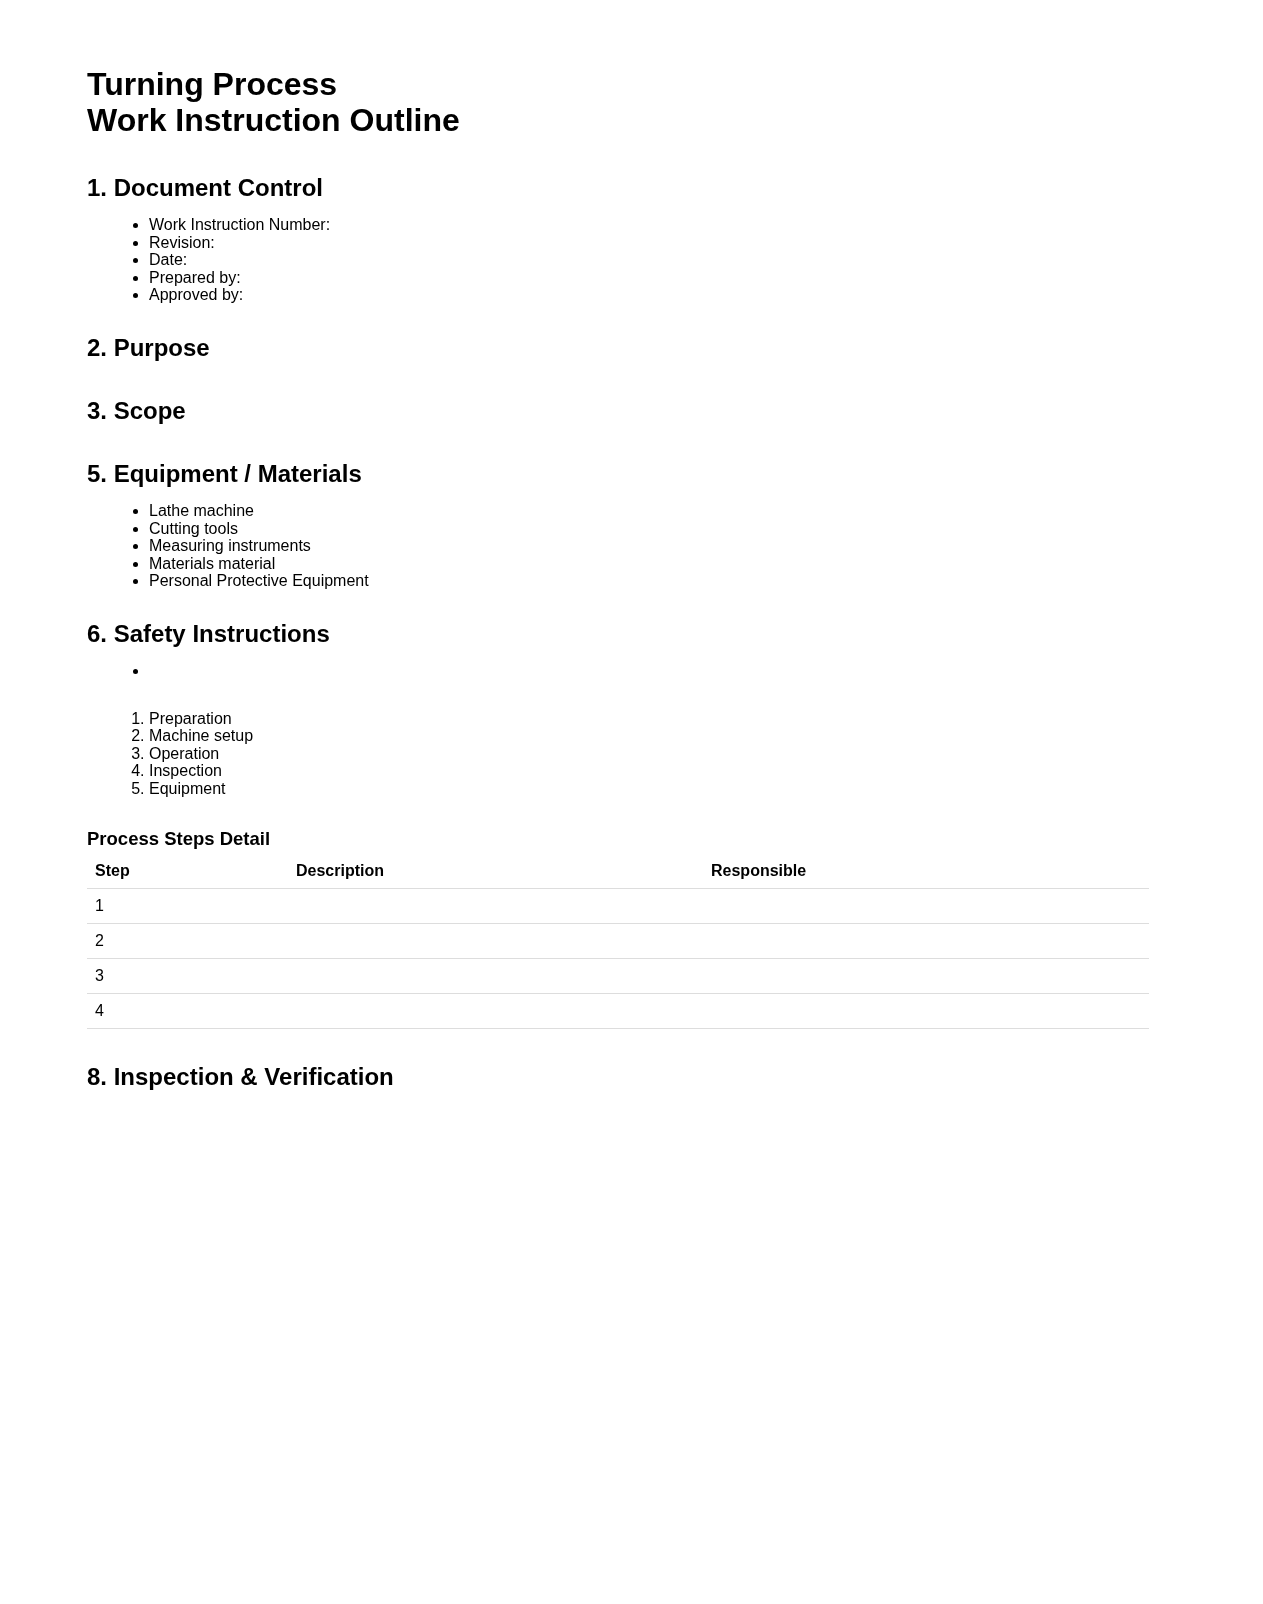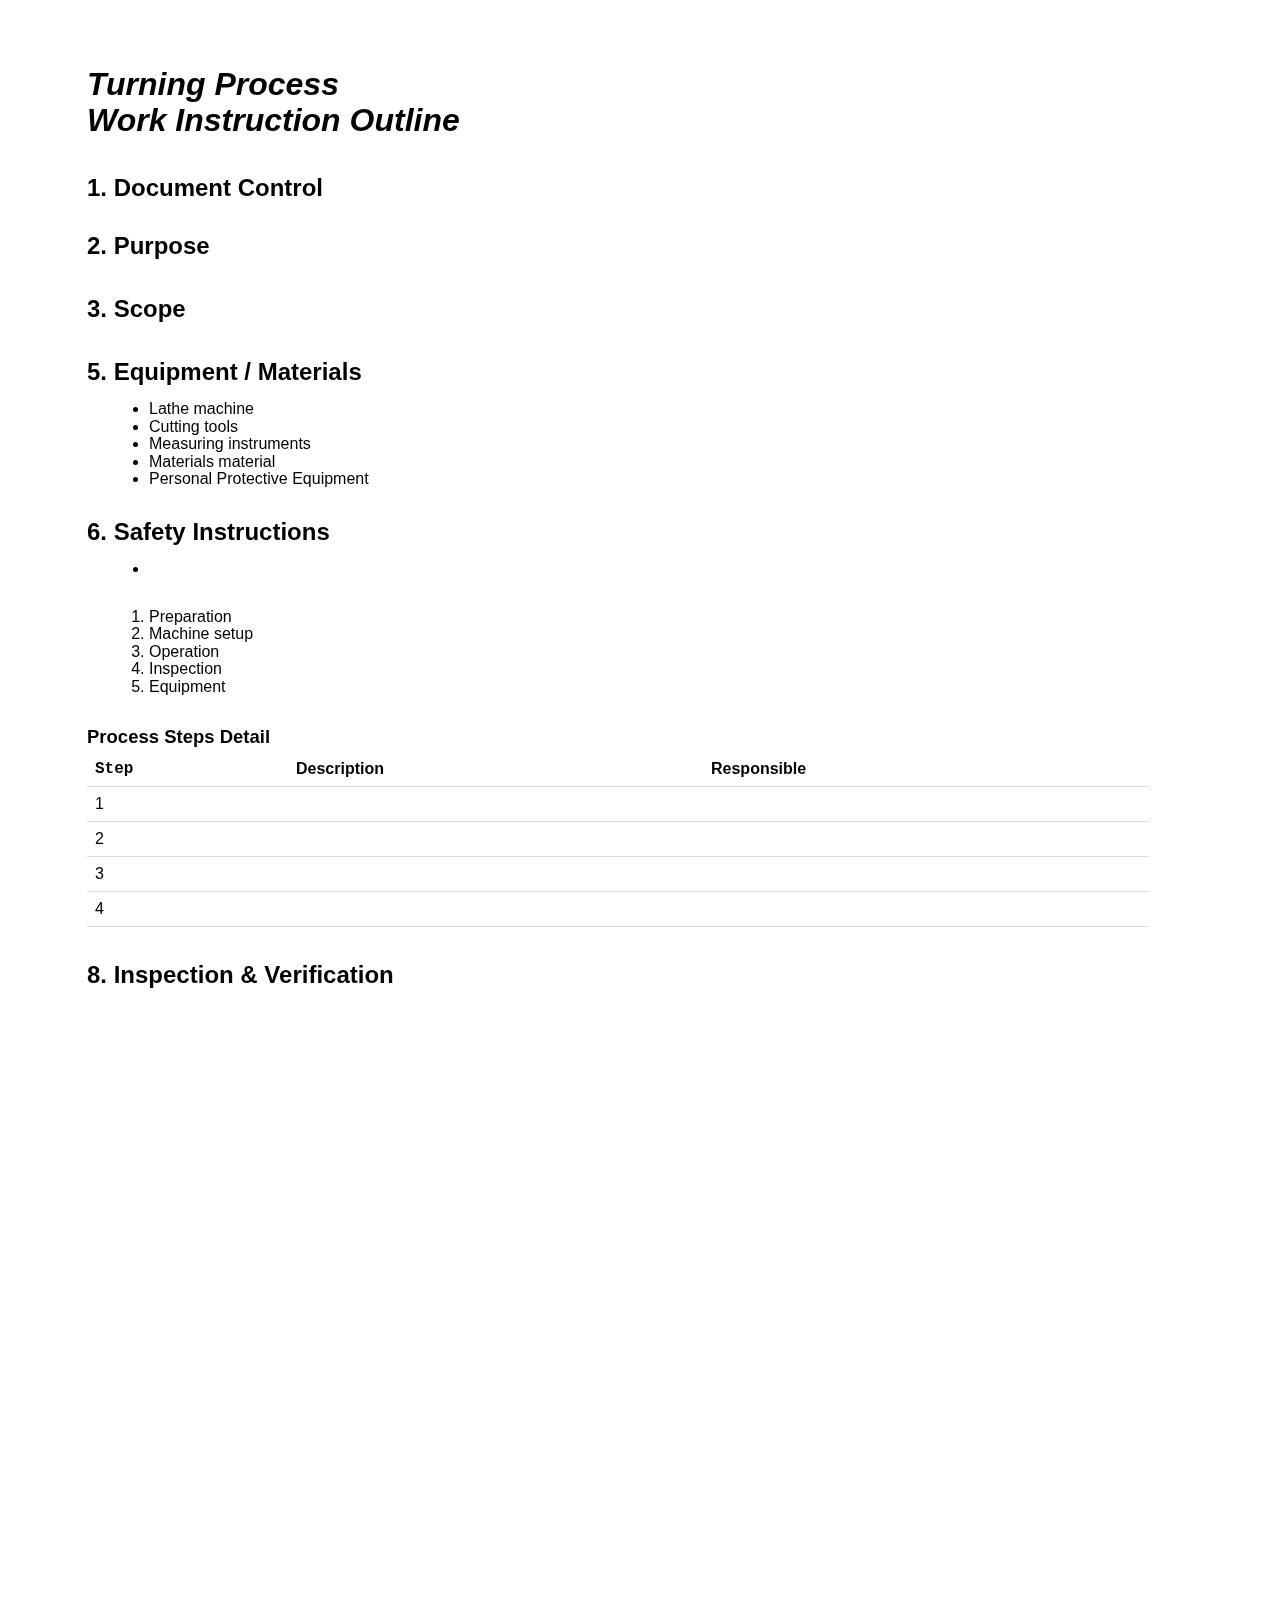--- a/index.html
+++ b/index.html
@@ -1,45 +1,52 @@
 <!DOCTYPE html>
 <html><head>
 <meta charset="utf-8">
 <style>
   html, body { margin: 0; padding: 0; background: #ffffff; }
   body { width: 1263px; height: 1604px; overflow: hidden; position: relative;
          font-family: "Liberation Sans", sans-serif; color: #000; }
   .page { position: absolute; left: 87px; top: 66px; width: 1062px; height: 1206px; overflow: hidden; }
   h1 { font-size: 32px; font-weight: bold; line-height: 36px; margin: 0 0 36px 0; }
-  h1 span { display: block; font-style: italic; }
+  h1 span { display: block; }
   h2 { font-size: 24px; font-weight: bold; margin: 0; line-height: 28px; }
   .sec { margin-bottom: 30px; }
   .sec.empty { margin-bottom: 35px; }
   ul, ol { margin: 14px 0 0 0; padding-left: 62px; font-size: 16px; line-height: 17.6px; }
   ul { list-style: disc; }
   li { padding-left: 0; }
   h3 { font-size: 18.5px; font-weight: bold; margin: 30px 0 4px 0; line-height: 22px; }
   table { width: 100%; border-collapse: collapse; font-size: 16px; }
   th { text-align: left; font-weight: bold; padding: 8px 8px; border-bottom: 1px solid #dddddd; height: 17px; }
   td { padding: 8px 8px; border-bottom: 1px solid #dddddd; height: 17px; }
-  th:nth-child(1) { width: 185px; font-family: Liberation Mono, monospace; }
+  th:nth-child(1) { width: 185px; }
   th:nth-child(2) { width: 399px; }
   .clipped { margin-top: 34px; }
 </style>
 </head>
 <body>
 
 <div class="page">
   <h1>
     <span>Turning Process</span>
     <span>Work Instruction Outline</span>
   </h1>
 
   <div class="sec">
     <h2>1. Document Control</h2>
+    <ul>
+      <li>Work Instruction Number:</li>
+      <li>Revision:</li>
+      <li>Date:</li>
+      <li>Prepared by:</li>
+      <li>Approved by:</li>
+    </ul>
   </div>
 
   <div class="sec empty">
     <h2>2. Purpose</h2>
   </div>
 
   <div class="sec empty">
     <h2>3. Scope</h2>
   </div>
 

